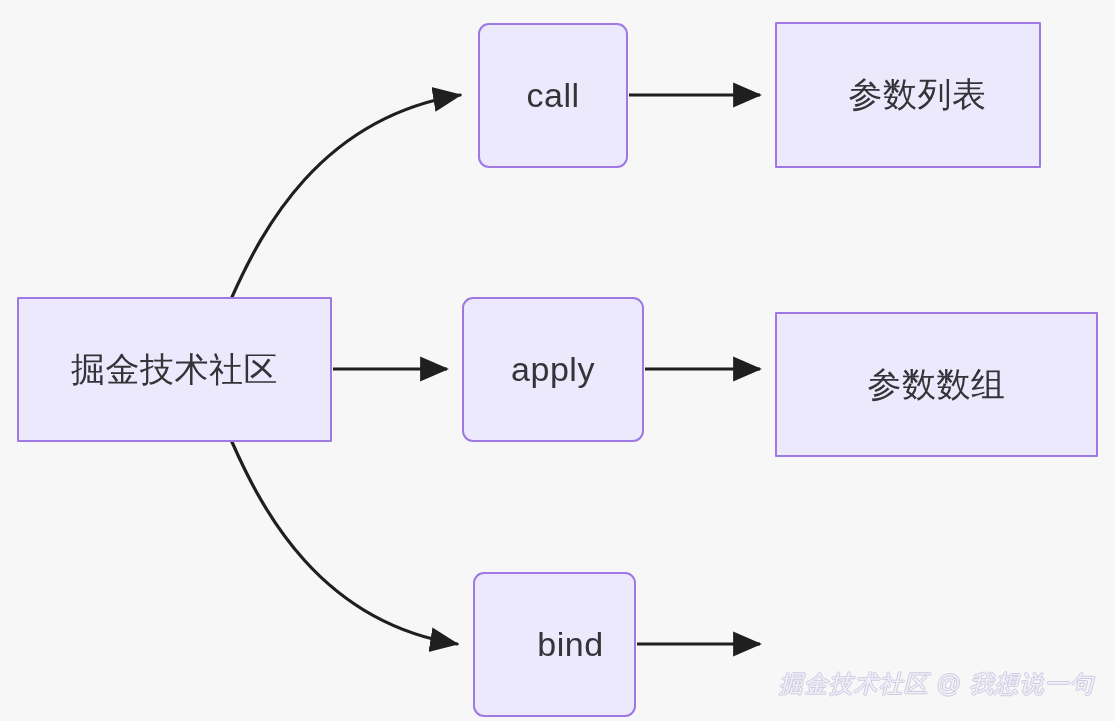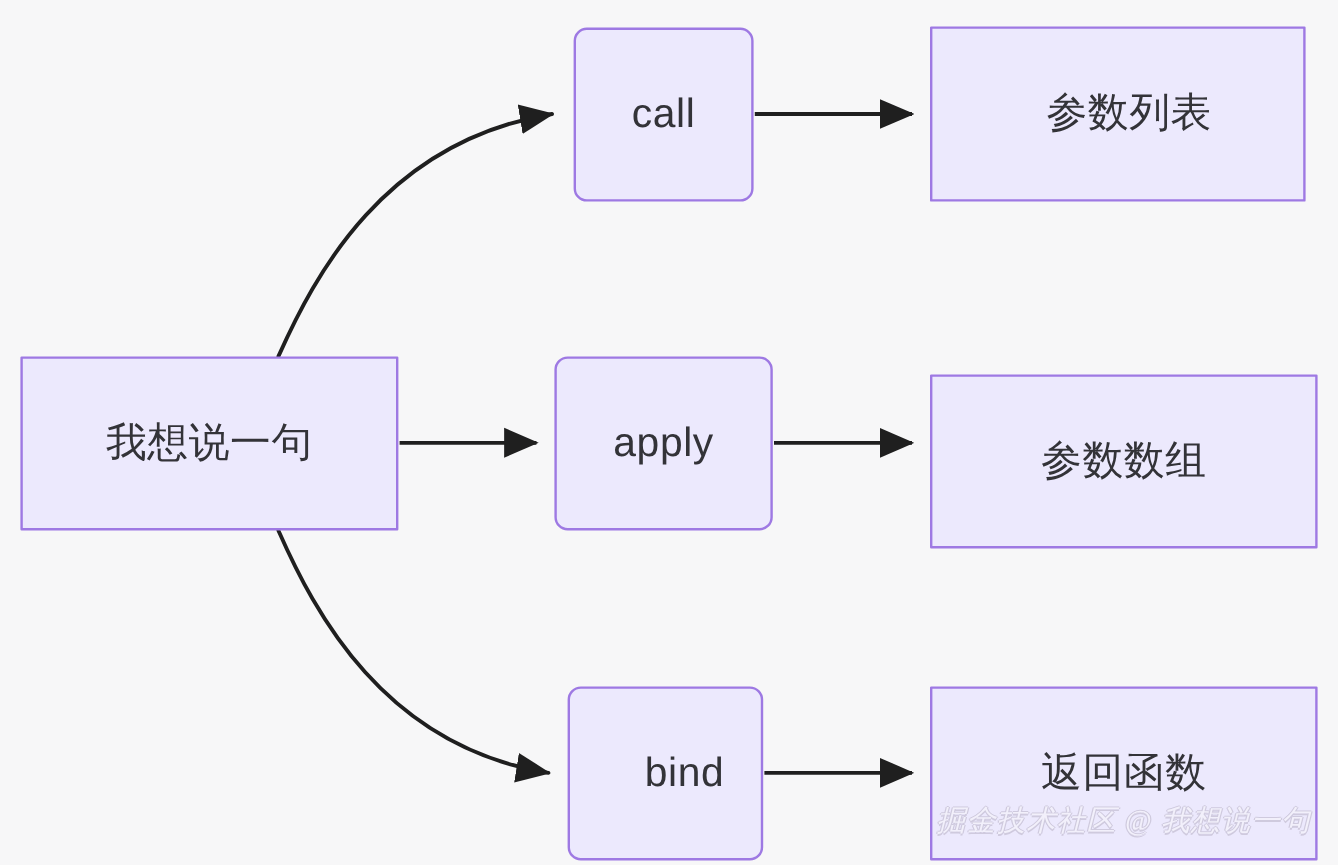--- a/index.html
+++ b/index.html
@@ -48,42 +48,41 @@
   }
   .node-label {
     display: block;
     text-align: center;
   }
   
   #node-root   { left: 17px;  top: 297px; width: 315px; height: 145px; }
   #node-call   { left: 478px; top: 23px;  width: 150px; height: 145px; }
   #node-apply  { left: 462px; top: 297px; width: 182px; height: 145px; }
   #node-bind   { left: 473px; top: 572px; width: 163px; height: 145px; padding-left: 32px; }
-  #node-args-list  { left: 775px; top: 22px;  width: 313px; height: 146px; padding-left: 19px; }
+  #node-args-list  { left: 775px; top: 22px;  width: 266px; height: 146px; padding-left: 19px; }
   #node-args-array { left: 775px; top: 297px; width: 323px; height: 145px; margin-top: 15px; }
   #node-ret-func   { left: 775px; top: 572px; width: 323px; height: 145px; }
 
   .watermark {
     position: absolute;
     left: 775px;
     top: 668px;
     width: 323px;
     text-align: center;
     font-size: 24px;
     font-style: italic;
     color: #f2f0fb;
     text-shadow:
        1px 0 0 #cfcade,
       -1px 0 0 #cfcade,
        0 1px 0 #cfcade,
        0 -1px 0 #cfcade;
     letter-spacing: 1px;
     z-index: 3;
     white-space: nowrap;
-    font-family: Liberation Serif, serif;
   }
 </style>
 </head>
 <body>
 
 <div id="canvas">
 
   <svg id="edge-layer" viewBox="0 0 1115 721" width="1115" height="721" xmlns="http://www.w3.org/2000/svg">
     <defs>
       <marker id="arrowhead" markerWidth="9" markerHeight="9" refX="8.4" refY="4.5" orient="auto" markerUnits="strokeWidth">
@@ -98,21 +97,21 @@
     <path d="M232,442 C262,510 320,622 457,644" fill="none" stroke="#1f1f1f" stroke-width="3.2" stroke-linecap="round" marker-end="url(#arrowhead)"></path>
 
     <line x1="629" y1="95" x2="760" y2="95" stroke="#1f1f1f" stroke-width="3.2" stroke-linecap="butt" marker-end="url(#arrowhead)"></line>
 
     <line x1="645" y1="369" x2="760" y2="369" stroke="#1f1f1f" stroke-width="3.2" stroke-linecap="butt" marker-end="url(#arrowhead)"></line>
 
     <line x1="637" y1="644" x2="760" y2="644" stroke="#1f1f1f" stroke-width="3.2" stroke-linecap="butt" marker-end="url(#arrowhead)"></line>
   </svg>
 
   <div class="node square" id="node-root">
-    <span class="node-label">我想说一句</span>
+    <span class="node-label">掘金技术社区</span>
   </div>
 
   <div class="node rounded" id="node-apply">
     <span class="node-label">apply</span>
   </div>
 
   <div class="node rounded" id="node-call">
     <span class="node-label">call</span>
   </div>
 
@@ -121,19 +120,16 @@
   </div>
 
   <div class="node square" id="node-args-list">
     <span class="node-label">参数列表</span>
   </div>
 
   <div class="node square" id="node-args-array">
     <span class="node-label">参数数组</span>
   </div>
 
-  <div class="node square" id="node-ret-func">
-    <span class="node-label">返回函数</span>
-  </div>
 
   <div class="watermark">掘金技术社区 @ 我想说一句</div>
 
 </div>
 
 </body></html>

